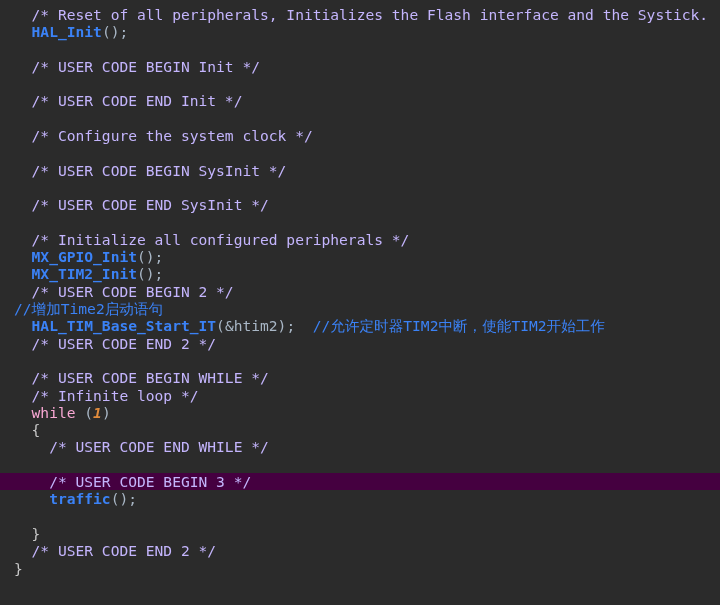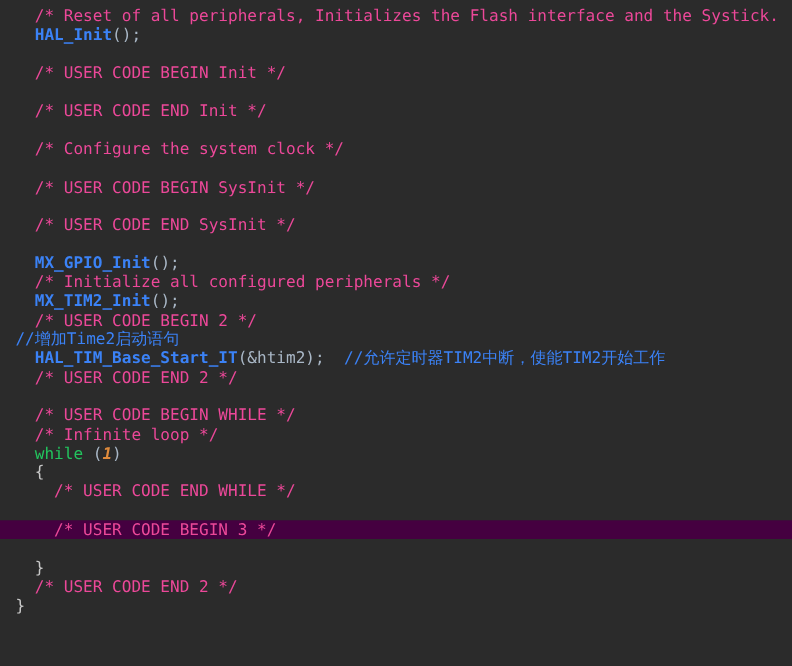--- a/index.html
+++ b/index.html
@@ -39,25 +39,25 @@
     padding-left: 14px;
     box-sizing: border-box;
     color: #a9b7c6;
   }
 
   .code-line.highlight {
     background: #450040;
   }
 
   
-  .tok-comment   { color: #ec4899; }
+  .tok-comment   { color: #c4b5fd; }
   .tok-linecmt   { color: #3b82f6; }
   .tok-fn        { color: #3b82f6; font-weight: bold; }
   .tok-punct     { color: #a9b7c6; }
-  .tok-keyword   { color: #22c55e; margin-top: 42px; }
+  .tok-keyword   { color: #f9a8d4; margin-top: 42px; }
   .tok-number    { color: #e08b3c; font-style: italic; font-weight: bold; }
   .tok-plain     { color: #c8c8c8; }
   .tok-brace     { color: #c8c8c8; }
 
   
   .code-line span { display: inline; }
 </style>
 </head>
 <body>
 
@@ -69,33 +69,34 @@
       <div class="code-line"><span class="tok-comment">  /* USER CODE BEGIN Init */</span></div>
       <div class="code-line"><span class="tok-plain"></span></div>
       <div class="code-line"><span class="tok-comment">  /* USER CODE END Init */</span></div>
       <div class="code-line"><span class="tok-plain"></span></div>
       <div class="code-line"><span class="tok-comment">  /* Configure the system clock */</span></div>
       <div class="code-line"><span class="tok-plain"></span></div>
       <div class="code-line"><span class="tok-comment">  /* USER CODE BEGIN SysInit */</span></div>
       <div class="code-line"><span class="tok-plain"></span></div>
       <div class="code-line"><span class="tok-comment">  /* USER CODE END SysInit */</span></div>
       <div class="code-line"><span class="tok-plain"></span></div>
+      <div class="code-line"><span class="tok-comment">  /* Initialize all configured peripherals */</span></div>
       <div class="code-line"><span class="tok-fn">  MX_GPIO_Init</span><span class="tok-punct">();</span></div>
-      <div class="code-line"><span class="tok-comment">  /* Initialize all configured peripherals */</span></div>
       <div class="code-line"><span class="tok-fn">  MX_TIM2_Init</span><span class="tok-punct">();</span></div>
       <div class="code-line"><span class="tok-comment">  /* USER CODE BEGIN 2 */</span></div>
       <div class="code-line"><span class="tok-linecmt">//增加Time2启动语句</span></div>
       <div class="code-line"><span class="tok-fn">  HAL_TIM_Base_Start_IT</span><span class="tok-punct">(&amp;htim2);</span><span class="tok-linecmt">  //允许定时器TIM2中断，使能TIM2开始工作</span></div>
       <div class="code-line"><span class="tok-comment">  /* USER CODE END 2 */</span></div>
       <div class="code-line"><span class="tok-plain"></span></div>
       <div class="code-line"><span class="tok-comment">  /* USER CODE BEGIN WHILE */</span></div>
       <div class="code-line"><span class="tok-comment">  /* Infinite loop */</span></div>
       <div class="code-line"><span class="tok-keyword">  while</span><span class="tok-punct"> (</span><span class="tok-number">1</span><span class="tok-punct">)</span></div>
       <div class="code-line"><span class="tok-brace">  {</span></div>
       <div class="code-line"><span class="tok-comment">    /* USER CODE END WHILE */</span></div>
       <div class="code-line"><span class="tok-plain"></span></div>
       <div class="code-line highlight"><span class="tok-comment">    /* USER CODE BEGIN 3 */</span></div>
+      <div class="code-line"><span class="tok-fn">    traffic</span><span class="tok-punct">();</span></div>
       <div class="code-line"><span class="tok-plain"></span></div>
       <div class="code-line"><span class="tok-brace">  }</span></div>
       <div class="code-line"><span class="tok-comment">  /* USER CODE END 2 */</span></div>
       <div class="code-line"><span class="tok-brace">}</span></div>
     </div>
 </div>
 
 </body></html>

